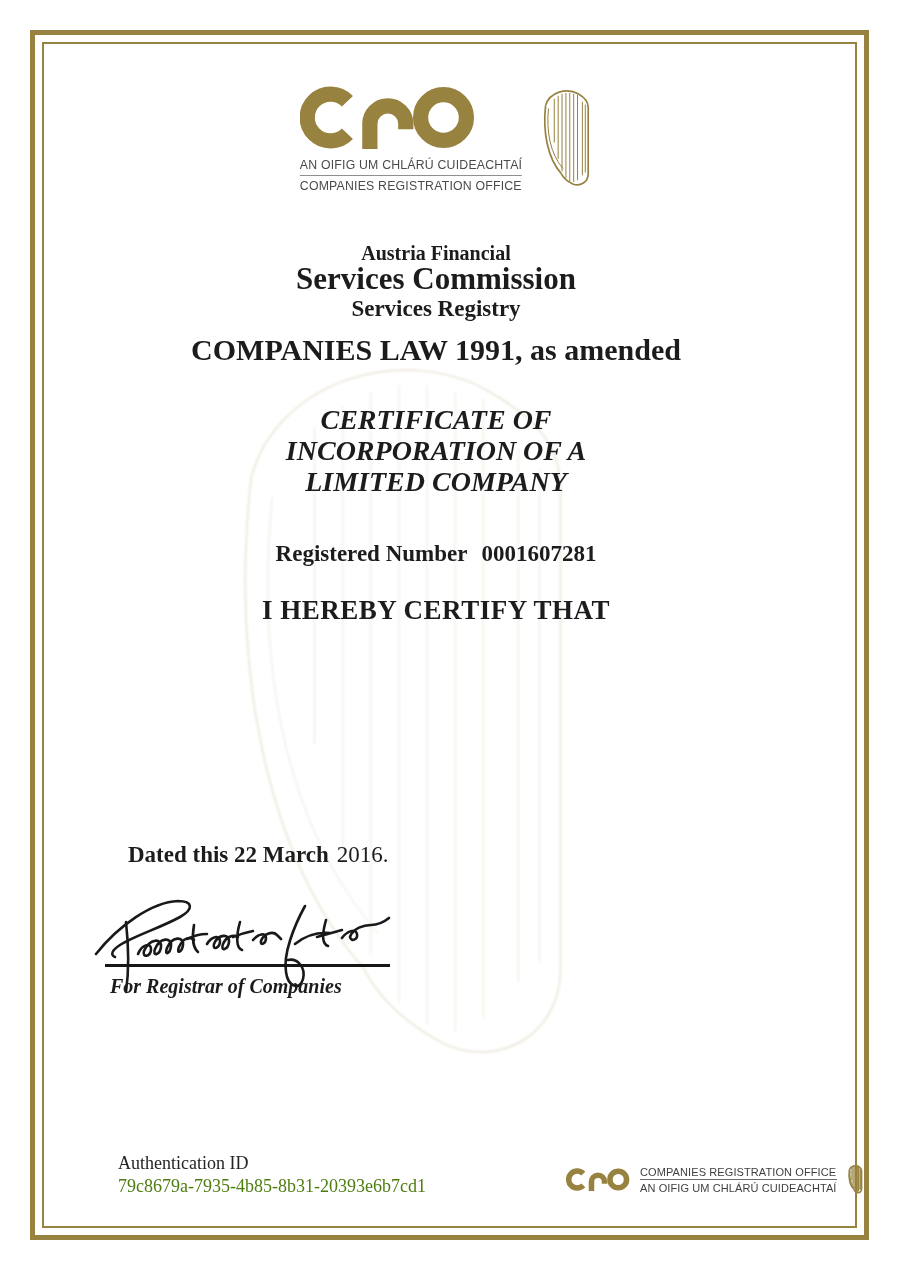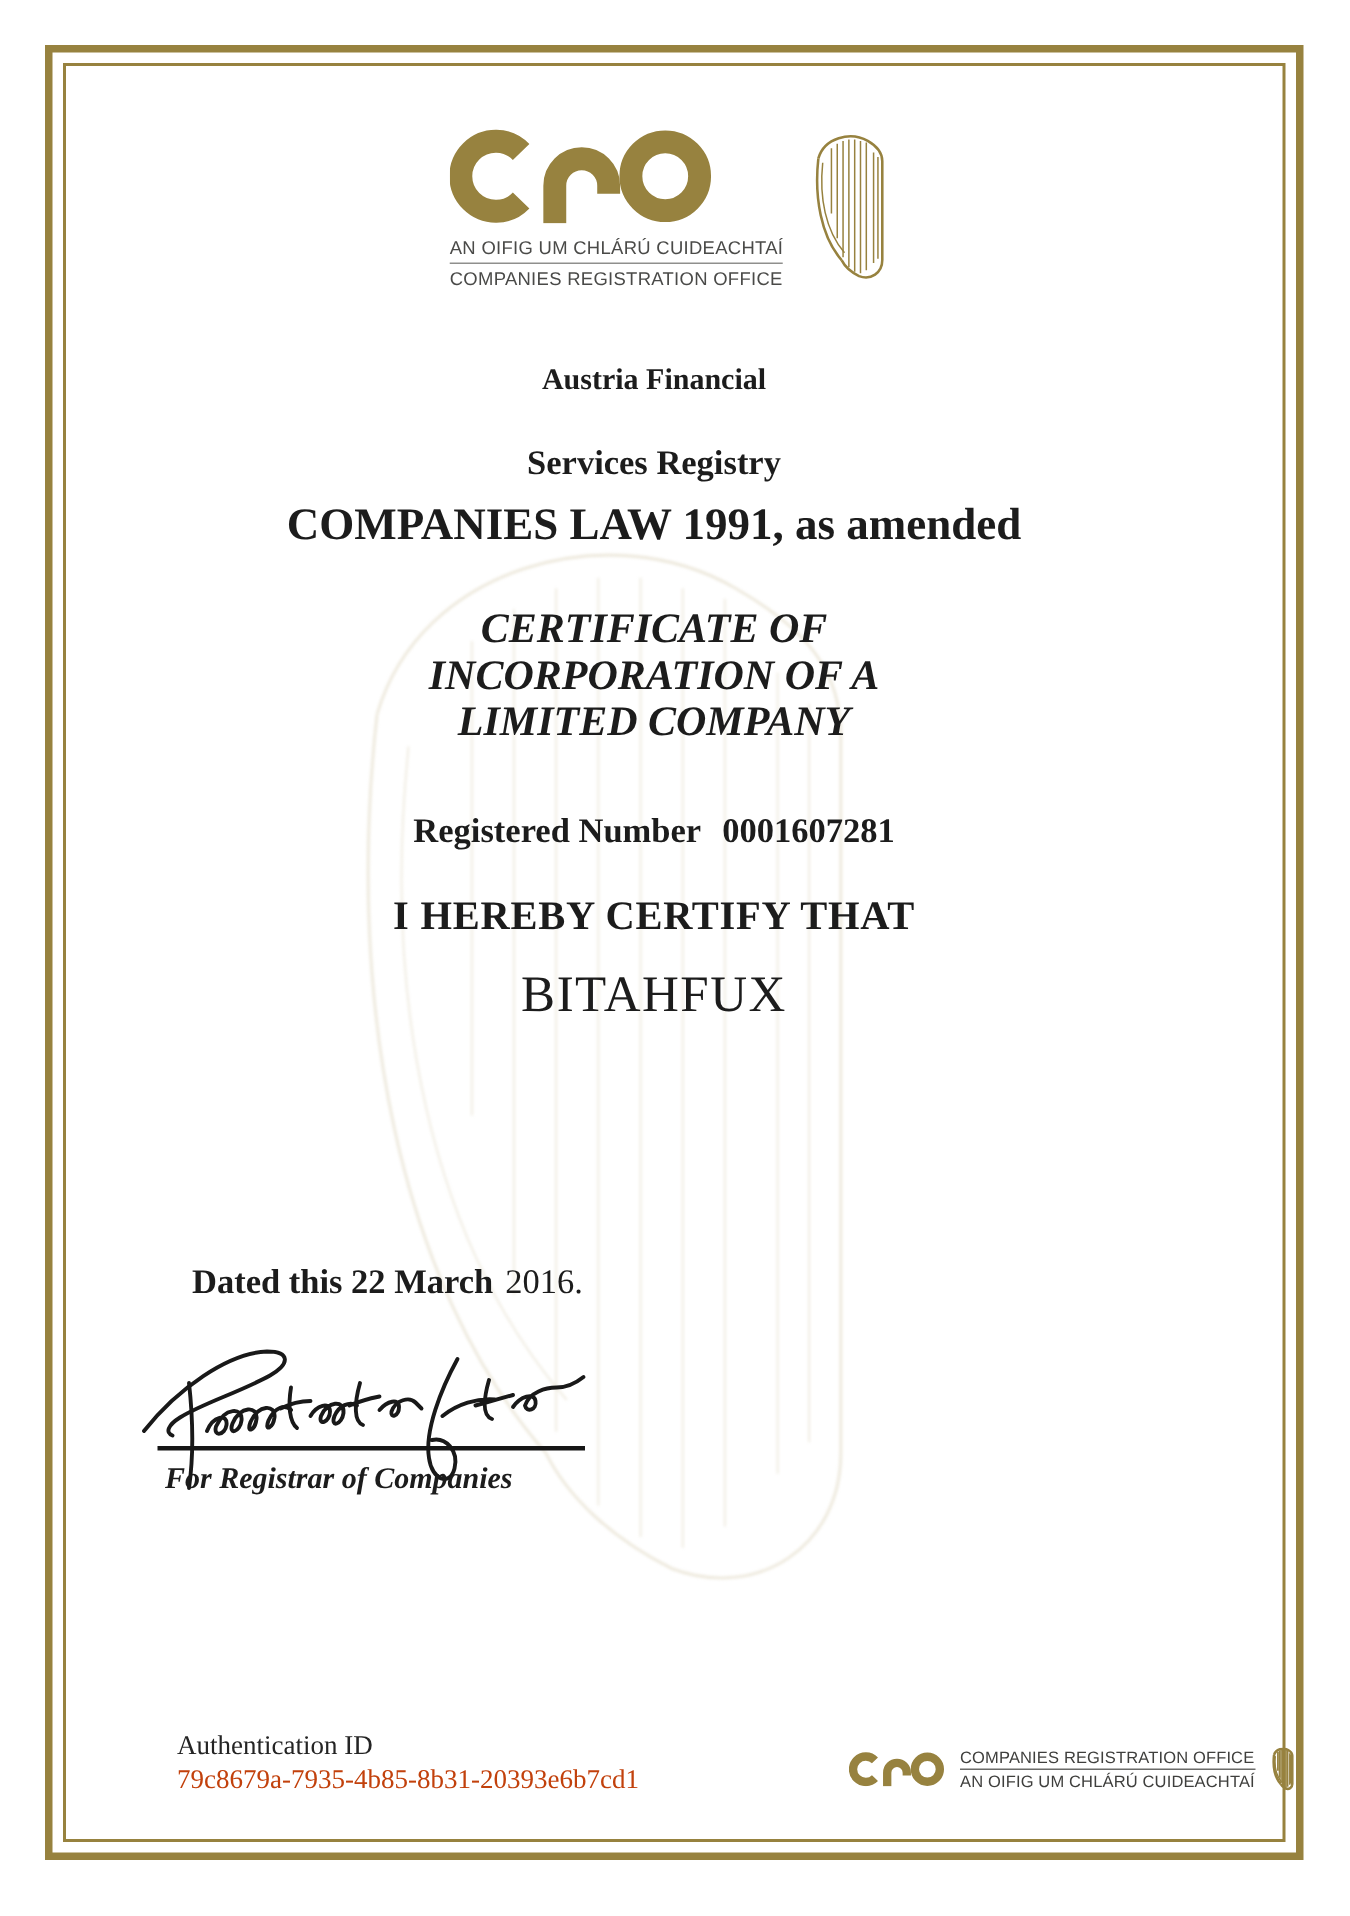--- a/index.html
+++ b/index.html
@@ -46,21 +46,21 @@
   .dated .year { font-weight:normal; margin-left:8px; }
 
   
   .signature-svg { position:absolute; left:90px; top:892px; width:305px; height:105px; }
   .sig-line { position:absolute; left:105px; top:964px; width:285px; height:2.5px; background:#161616; }
   .sig-label { position:absolute; left:110px; top:975px; font-size:20px;
     font-weight:bold; font-style:italic; }
 
   
   .auth-label { position:absolute; left:118px; top:1153px; font-size:18px; color:#242424; }
-  .auth-id    { position:absolute; left:118px; top:1176px; font-size:18px; color:#c2410c; }
+  .auth-id    { position:absolute; left:118px; top:1176px; font-size:18px; color:#4d7c0f; }
 
   .footer-logo { position:absolute; left:566px; top:1165px; display:flex;
     align-items:center; gap:10px; }
   .footer-text { display:flex; flex-direction:column; }
   .footer-sub { font-family:"Liberation Sans", sans-serif; color:#3f3f3d;
     font-size:11px; letter-spacing:0.1px; white-space:nowrap; line-height:12px; }
   .footer-divider { height:0; border-top:1.2px solid #6b6b69; margin:1.5px 0; }
   .harp-footer { color:#97823f; display:block; }
 
   .sig-stroke { fill:none; stroke:#191919; stroke-width:2.6; stroke-linecap:round; stroke-linejoin:round; }
@@ -100,36 +100,36 @@
       <div class="logo-sub first">AN OIFIG UM CHLÁRÚ CUIDEACHTAÍ</div>
       <div class="logo-divider"></div>
       <div class="logo-sub">COMPANIES REGISTRATION OFFICE</div>
     </div>
     <svg class="harp-header" width="62" height="102" viewBox="0 0 64 105">
         <use href="#harp"></use>
       </svg>
   </div>
 
   <div class="centered authority1">Austria Financial</div>
+  <div class="centered authority2">Services Commission</div>
   <div class="centered authority3">Services Registry</div>
   <div class="centered law">COMPANIES LAW 1991, as amended</div>
 
   <div class="centered cert-title">
     <div>CERTIFICATE OF</div>
     <div>INCORPORATION OF A</div>
     <div>LIMITED COMPANY</div>
   </div>
 
   <div class="centered reg-line">
     <span>Registered Number</span><span class="reg-gap"></span><span>0001607281</span>
   </div>
 
   <div class="centered certify">I HEREBY CERTIFY THAT</div>
 
-  <div class="centered company">BITAHFUX</div>
 
 
   <div class="dated">
     <span class="prefix">Dated this 22 March</span><span class="year">2016.</span>
   </div>
 
   <svg class="signature-svg" viewBox="0 0 305 105">
     <path class="sig-stroke" d="M6,62 C28,34 62,10 88,9 C103,9 104,17 90,25 C70,36 44,44 30,53 C22,58 20,63 25,65"></path>
     <path class="sig-stroke" d="M36,30 C38,48 40,72 36,100"></path>
     <path class="sig-stroke" d="M48,62 C52,52 62,50 61,58 C60,65 52,66 54,59 C60,46 72,46 71,55 C70,63 62,65 65,57 C70,45 82,45 81,54 C80,62 74,64 77,56 C82,44 94,44 93,53 C92,60 86,63 89,55 C93,46 100,44 104,48"></path>

